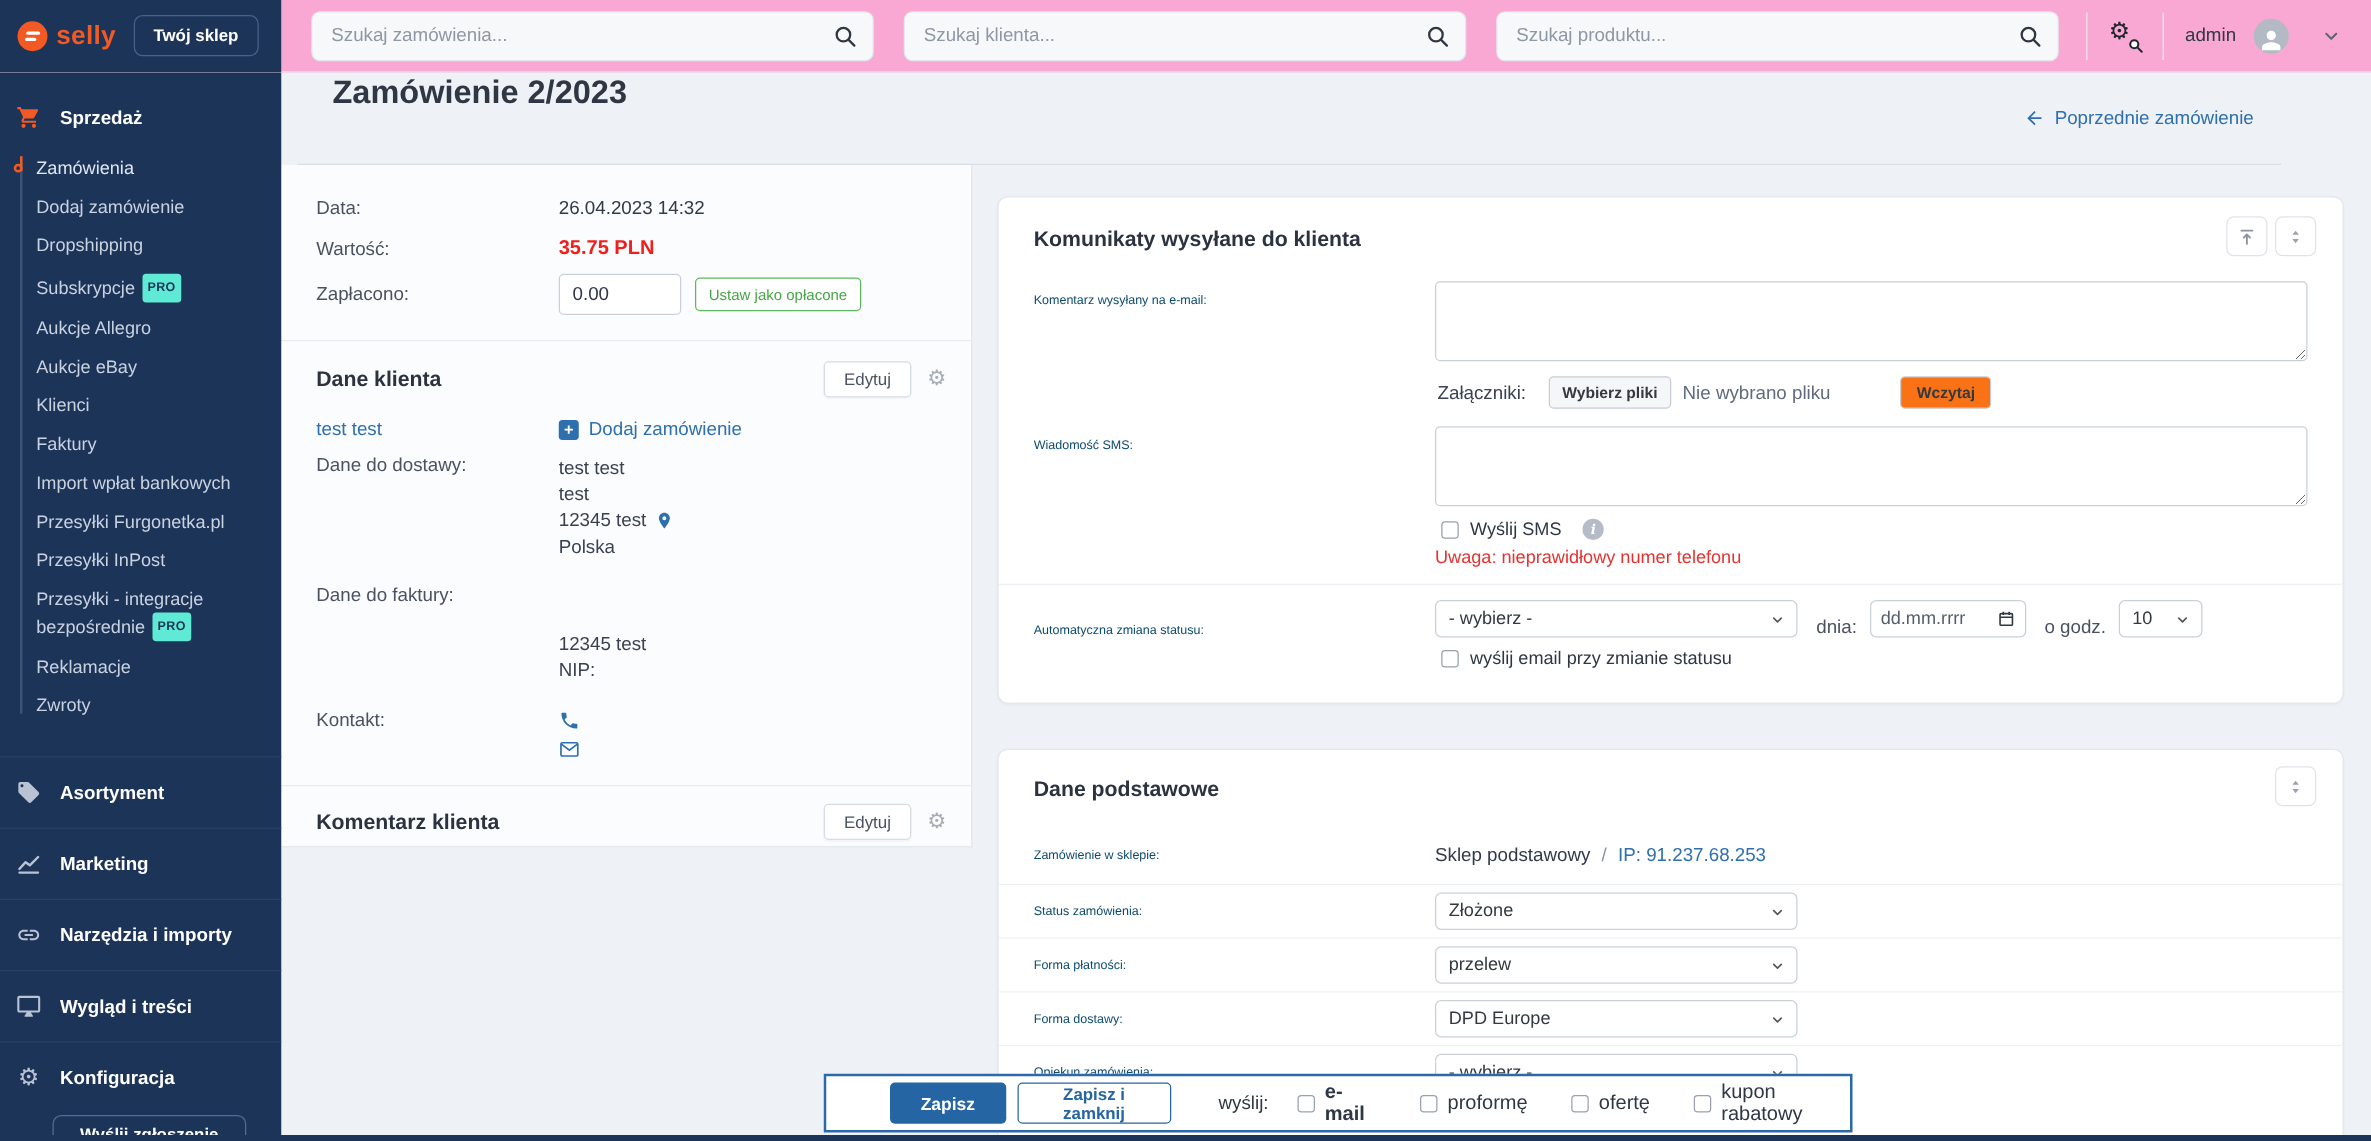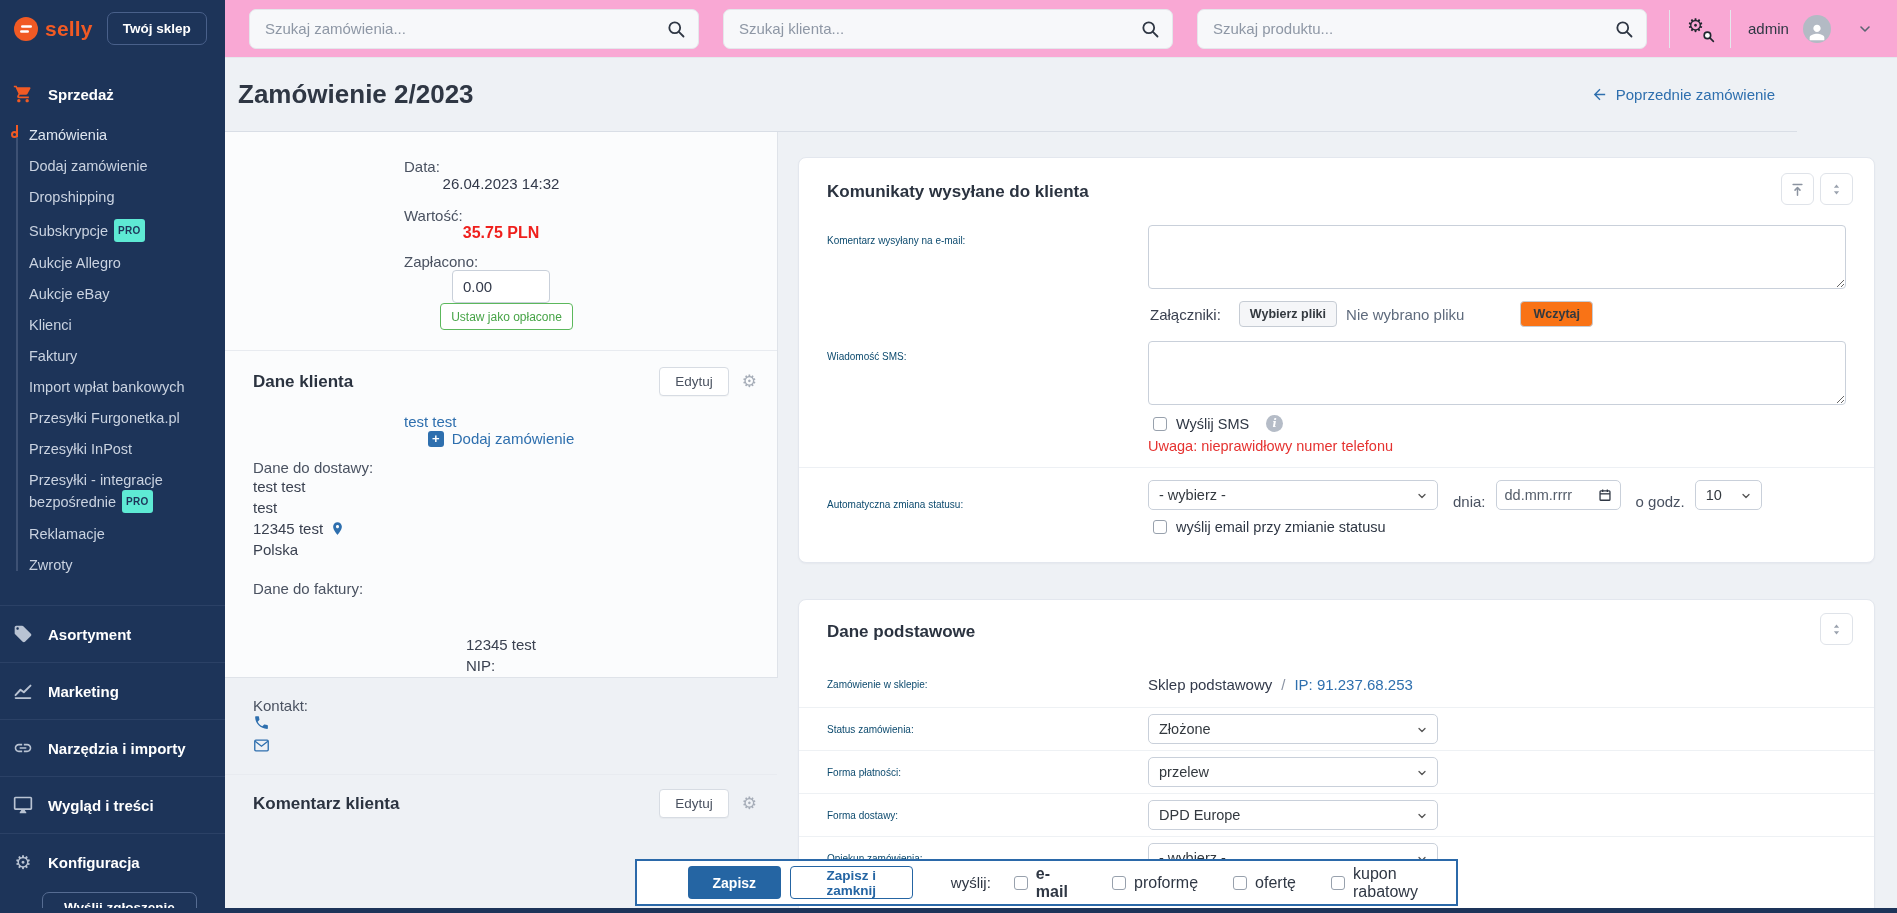--- a/index.html
+++ b/index.html
@@ -34,28 +34,28 @@
   .submenu::before { content:""; position:absolute; left:16px; top:5px; bottom:10px; width:2px; background:#3d5174; }
   .submenu::after { content:""; position:absolute; left:16px; top:5px; height:12px; width:2px; background:#f15a24; }
   .smi { position:relative; color:#c9d2e0; font-size:14.5px; line-height:19px; padding:6px 14px 6px 0; cursor:pointer; }
   .smi.active { color:#dfe6f0; }
   .smi .dot { position:absolute; left:-18px; top:50%; margin-top:-5px; width:7px; height:7px; border:2px solid #f15a24; border-radius:50%; background:#1d3459; }
   .pro { display:inline-block; background:#5eead4; color:#1d3459; font-size:10px; font-weight:bold; border-radius:3px; padding:2px 4px; margin-left:6px; vertical-align:2px; letter-spacing:.3px; }
   .side-section { display:flex; align-items:center; gap:15px; padding:18px 0 18px 13px; border-top:1px solid #2b4166; cursor:pointer; }
   .report-btn { display:block; margin:2px 0 0 42px; background:transparent; border:1px solid #566c92; border-radius:7px; color:#fff; font-weight:bold; font-size:13.5px; padding:7px 21px; font-family:inherit; cursor:pointer; }
 
   
-  .page-head { position:absolute; left:210px; top:58px; width:1587px; height:74px; border-bottom:1px solid #d9dee6; display:flex; align-items:center; }
+  .page-head { position:absolute; left:238px; top:58px; width:1587px; height:74px; border-bottom:1px solid #d9dee6; display:flex; }
   .page-title { font-size:26px; font-weight:bold; color:#2f3744; margin-left:28px; }
   .prev-link { margin-left:auto; margin-right:22px; display:flex; align-items:center; gap:8px; color:#2e6fae; font-size:15px; cursor:pointer; }
   .prev-link svg { width:17px; height:17px; }
 
   
   .left-panel { position:absolute; left:225px; top:132px; width:553px; height:546px; background:#fbfcfd; border-right:1px solid #dfe3e9; border-bottom:1px solid #dfe3e9; }
-  .lp-row { display:flex; align-items:center; padding:0 28px;flex-direction:column; }
+  .lp-row { display:flex; align-items:center; padding:0 28px; }
   .lp-label { width:194px; flex:none; font-size:15px; color:#4a5261; }
   .lp-label.top { align-self:flex-start; }
   .lp-val { font-size:15px; color:#32394a; }
   .red-val { color:#ef1f1c; font-weight:bold; font-size:16px; }
   .paid-input { width:98px; height:33px; border:1px solid #c9d0da; border-radius:4px; padding:0 10px; font-size:15px; color:#32394a; font-family:inherit; }
   .paid-btn { margin-left:11px; height:27px; background:#fff; border:1px solid #5cb85c; border-radius:4px; color:#47a447; font-size:12px; padding:0 10px; font-family:inherit; cursor:pointer; }
   .lp-div { height:1px; background:#e8ebf0; margin-top:20px; }
   .lp-sec-head { display:flex; align-items:center; padding:16px 20px 0 28px; }
   .lp-sec-title { font-size:17px; font-weight:bold; color:#2b3340; }
   .edit-btn { margin-left:auto; background:#fff; border:1px solid #d7dce3; border-radius:4px; color:#4a5261; font-size:13.5px; padding:6px 15px; font-family:inherit; cursor:pointer; box-shadow:0 1px 1px rgba(0,0,0,.03); }
@@ -93,21 +93,21 @@
   .inline-lbl { font-size:15px; color:#4a5261; margin:0 10px 0 15px; }
   .date-inp { width:125px; height:30px; border:1px solid #c9d0da; border-radius:5px; background:#fff; display:flex; align-items:center; font-size:14.5px; color:#555e6b; padding:0 8px; cursor:text; }
   .date-inp svg { margin-left:auto; width:14px; height:14px; cursor:pointer; }
   .hour-sel { width:67px; }
   .drow { display:flex; align-items:center; height:43px; padding:0 28px; border-top:1px solid #eef1f4; }
   .drow.first { border-top:none; height:46px; margin-top:16px; }
   .dval { font-size:15px; color:#32394a; display:flex; align-items:center; gap:9px; }
   .sep { color:#8a93a3; }
 
   
-  .action-bar { position:absolute; left:635px; top:859px; width:823px; height:47px; background:#fff; border:2px solid #2b69a9; display:flex; align-items:center; z-index:40; }
+  .action-bar { position:absolute; left:659px; top:859px; width:823px; height:47px; background:#fff; border:2px solid #2b69a9; display:flex; align-items:center; z-index:40; }
   .save-btn { margin-left:51px; width:100px; height:33px; background:#2565a3; border:none; border-radius:4px; color:#fff; font-weight:bold; font-size:14px; font-family:inherit; cursor:pointer; }
   .save-close-btn { margin-left:9px; height:33px; background:#fff; border:1px solid #2565a3; border-radius:4px; color:#2565a3; font-weight:bold; font-size:13.5px; padding:0 13px; font-family:inherit; cursor:pointer; }
   .send-lbl { margin-left:38px; font-size:15px; color:#2f3744; }
   .ab-cb { display:flex; align-items:center; gap:8px; font-size:16px; color:#2f3744; margin-left:35px; }
   .ab-cb.first { margin-left:23px; font-weight:bold; }
 
   .bottom-strip { position:absolute; left:0; top:908px; width:1897px; height:5px; background:#1d3459; z-index:50; }
 </style>
 </head>
 <body>

